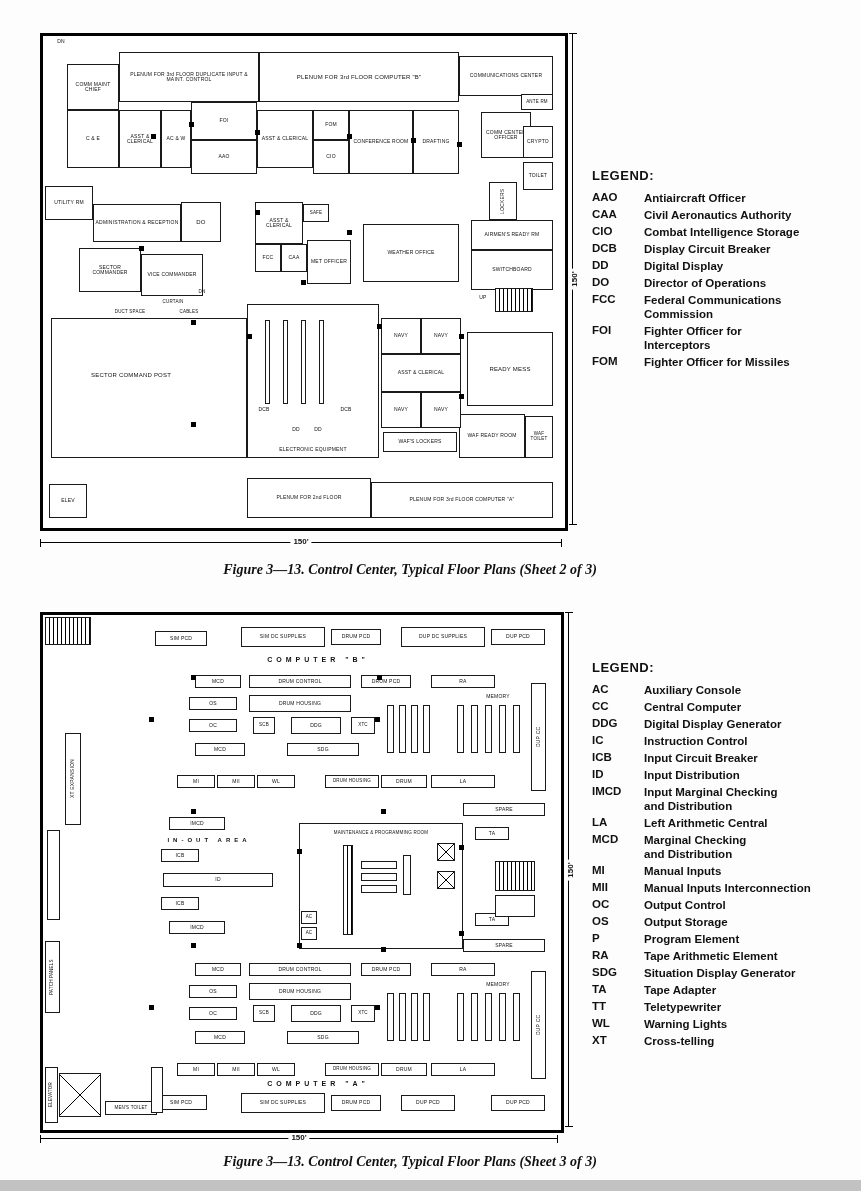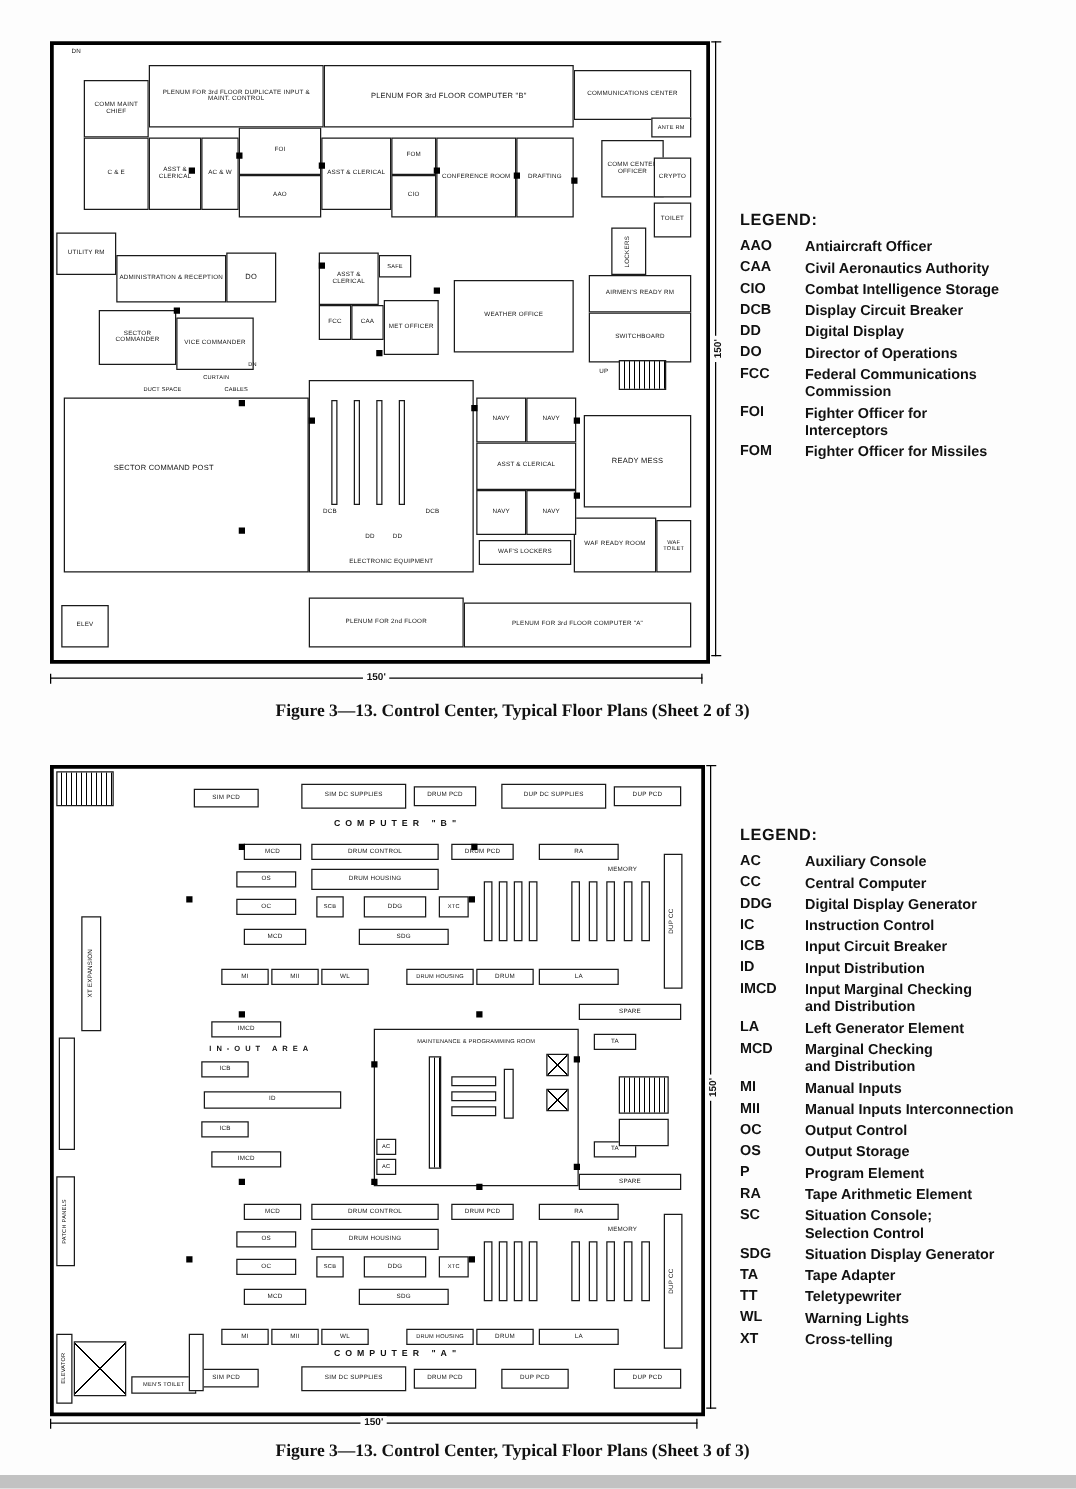--- a/index.html
+++ b/index.html
@@ -20,21 +20,21 @@
   .hatchx{border:1px solid #1a1a1a;background:
      linear-gradient(45deg,transparent calc(50% - .5px),#000 calc(50% - .5px),#000 calc(50% + .5px),transparent calc(50% + .5px)),
      linear-gradient(-45deg,transparent calc(50% - .5px),#000 calc(50% - .5px),#000 calc(50% + .5px),transparent calc(50% + .5px));}
   .spread{letter-spacing:4px;font-weight:bold;white-space:nowrap;}
   .legend{position:absolute;}
   .legend-title{font-size:13px;font-weight:bold;margin-bottom:8px;letter-spacing:.5px;}
   .legend-row{display:flex;margin-bottom:3px;}
   .legend-abbr{width:52px;flex:0 0 52px;font-size:11.5px;font-weight:bold;}
   .legend-meaning{font-size:11.5px;font-weight:bold;white-space:pre-line;line-height:1.22;}
   .caption{position:absolute;left:0;width:820px;text-align:center;
-           font-family:"Liberation Serif",serif;font-weight:bold;font-size:14px;}
+           font-family:"Liberation Serif",serif;font-style:italic;font-weight:bold;font-size:14px;}
   .dim{position:absolute;}
   .dim-h{border-top:1px solid #000;}
   .dim-h::before,.dim-h::after{content:"";position:absolute;top:-4px;width:1px;height:8px;background:#000;}
   .dim-h::before{left:0;} .dim-h::after{right:0;}
   .dim-v{border-left:1px solid #000;}
   .dim-v::before,.dim-v::after{content:"";position:absolute;left:-4px;height:1px;width:8px;background:#000;}
   .dim-v::before{top:0;} .dim-v::after{bottom:0;}
   .dim-label{position:absolute;background:#fdfdfd;font-size:8px;font-weight:bold;padding:0 3px;}
   .dim-h .dim-label{left:50%;top:-6px;transform:translateX(-50%);}
   .dim-v .dim-label{left:-9px;top:50%;transform:translateY(-50%) rotate(-90deg);}
@@ -327,21 +327,21 @@
           <div class="legend-abbr">ID</div>
           <div class="legend-meaning">Input Distribution</div>
         </div>
         <div class="legend-row">
           <div class="legend-abbr">IMCD</div>
           <div class="legend-meaning">Input Marginal Checking
 and Distribution</div>
         </div>
         <div class="legend-row">
           <div class="legend-abbr">LA</div>
-          <div class="legend-meaning">Left Generator Element</div>
+          <div class="legend-meaning">Left Arithmetic Central</div>
         </div>
         <div class="legend-row">
           <div class="legend-abbr">MCD</div>
           <div class="legend-meaning">Marginal Checking
 and Distribution</div>
         </div>
         <div class="legend-row">
           <div class="legend-abbr">MI</div>
           <div class="legend-meaning">Manual Inputs</div>
         </div>
@@ -359,25 +359,20 @@
         </div>
         <div class="legend-row">
           <div class="legend-abbr">P</div>
           <div class="legend-meaning">Program Element</div>
         </div>
         <div class="legend-row">
           <div class="legend-abbr">RA</div>
           <div class="legend-meaning">Tape Arithmetic Element</div>
         </div>
         <div class="legend-row">
-          <div class="legend-abbr">SC</div>
-          <div class="legend-meaning">Situation Console;
-Selection Control</div>
-        </div>
-        <div class="legend-row">
           <div class="legend-abbr">SDG</div>
           <div class="legend-meaning">Situation Display Generator</div>
         </div>
         <div class="legend-row">
           <div class="legend-abbr">TA</div>
           <div class="legend-meaning">Tape Adapter</div>
         </div>
         <div class="legend-row">
           <div class="legend-abbr">TT</div>
           <div class="legend-meaning">Teletypewriter</div>

